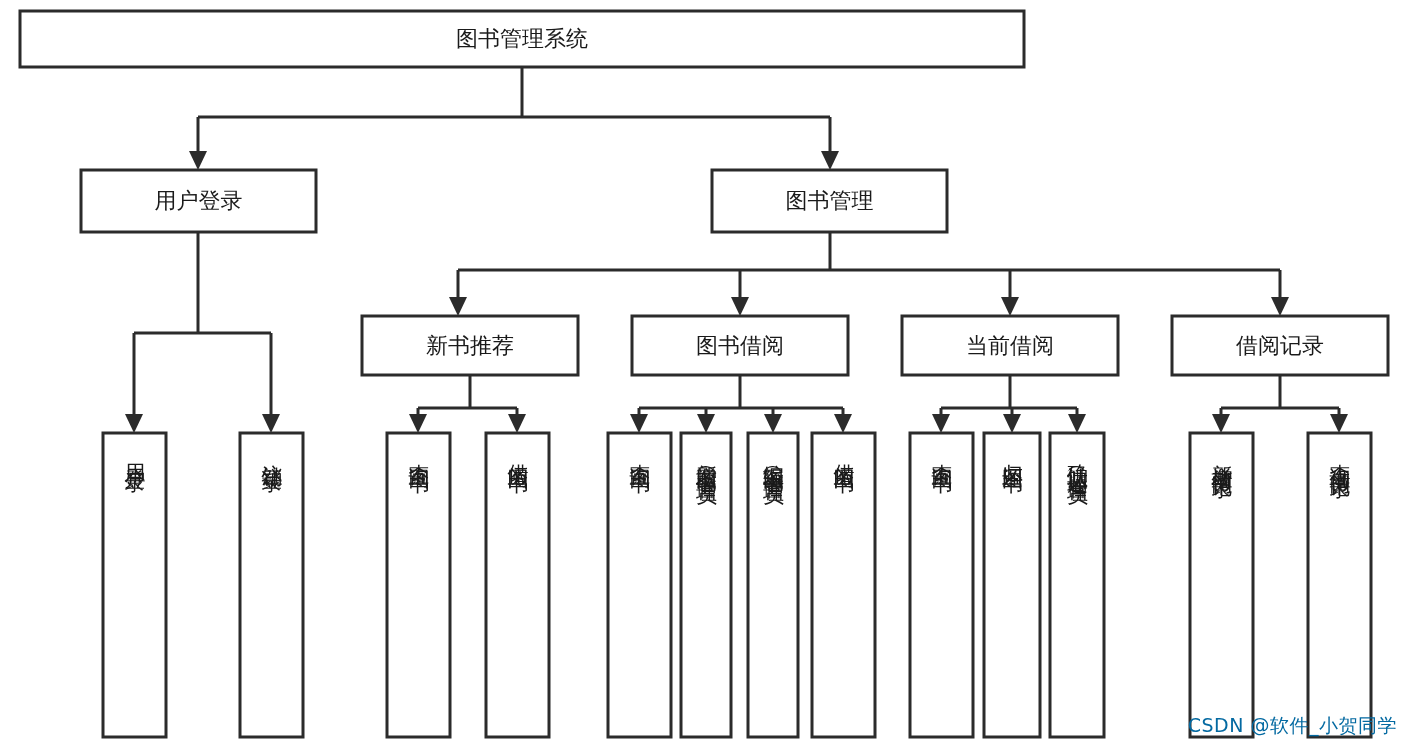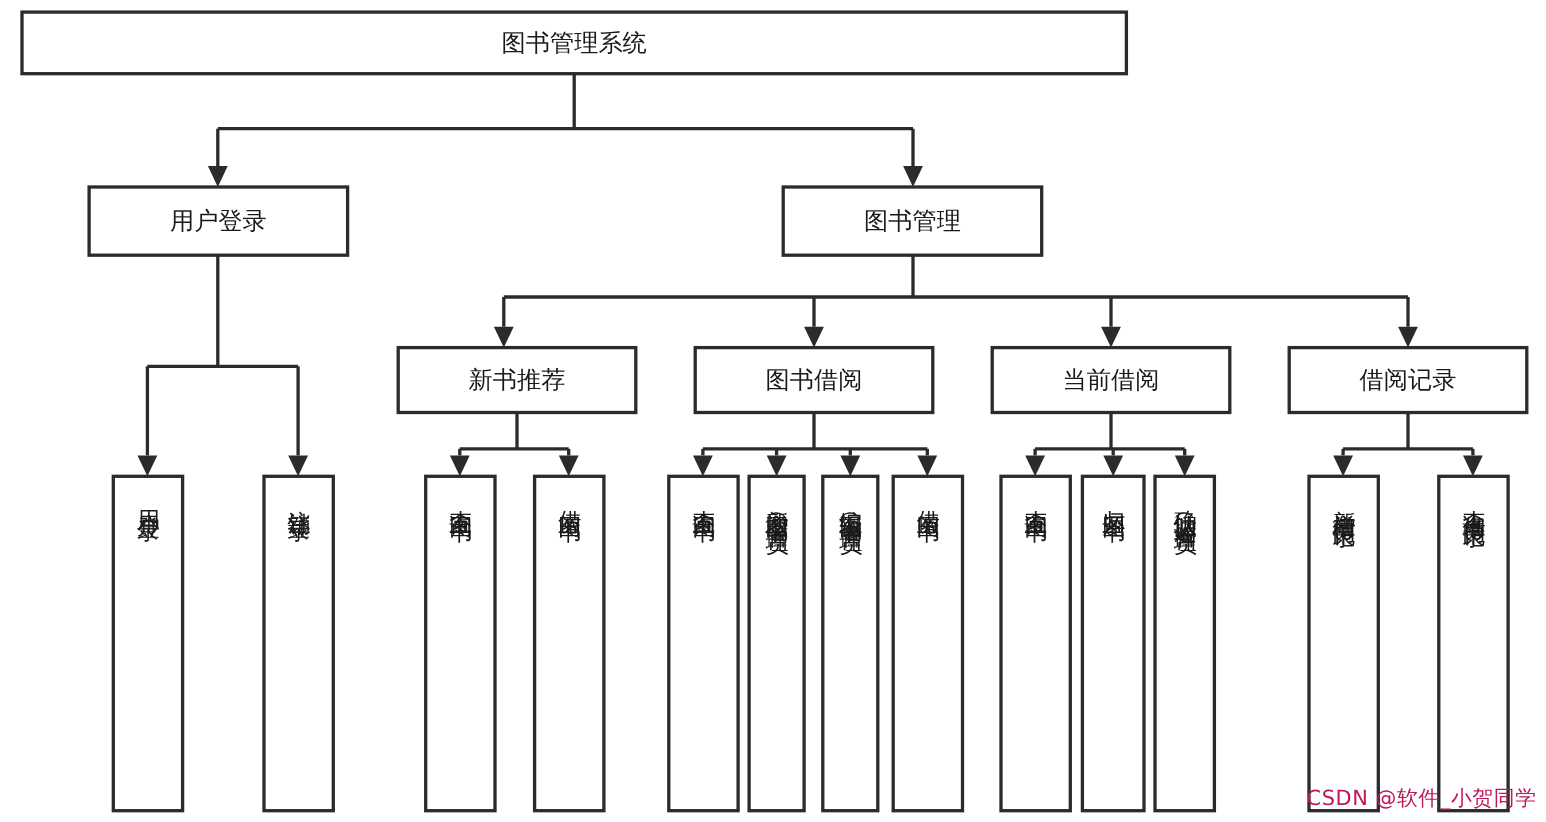--- a/index.html
+++ b/index.html
@@ -65,21 +65,21 @@
     color: #1a1a1a;
     white-space: nowrap;
     text-align: left;
   }
   .watermark {
     position: absolute;
     right: 8px;
     bottom: 8px;
     font-family: "DejaVu Sans", "Liberation Sans", sans-serif;
     font-size: 19px;
-    color: #be185d;
+    color: #0369a1;
     letter-spacing: 0.5px;
     white-space: nowrap;
   }
 </style>
 </head>
 <body>
 
 <div id="chart-root">
   <svg class="flow" viewBox="0 0 1405 747">
     <g id="edges-layer">

